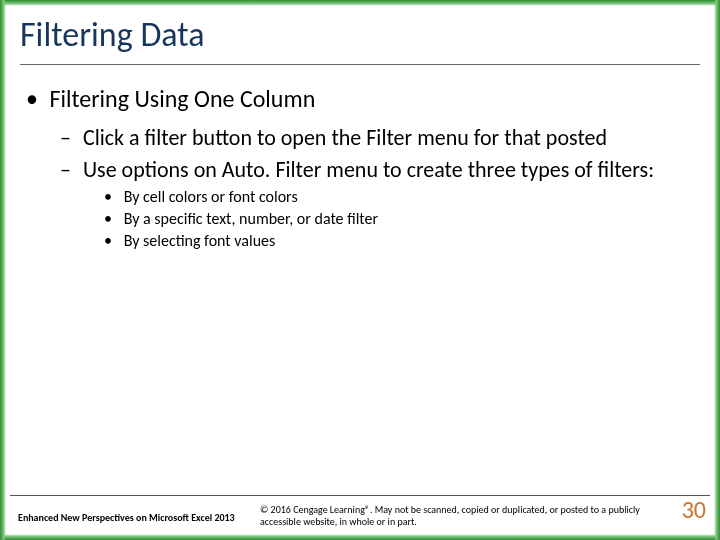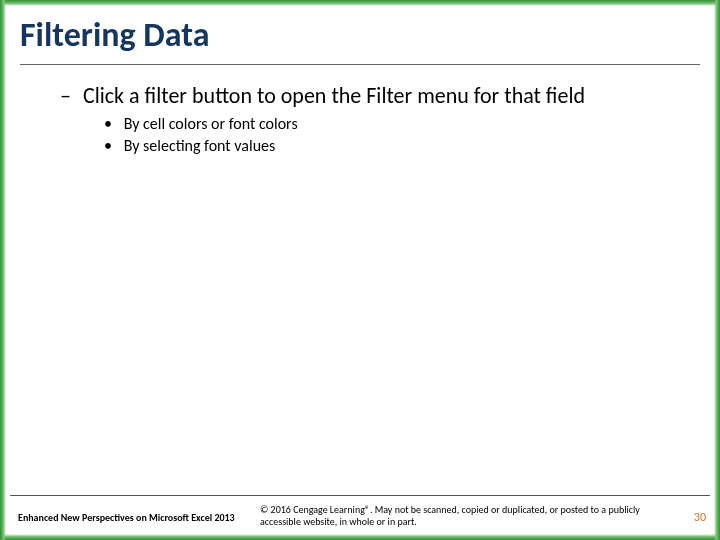--- a/index.html
+++ b/index.html
@@ -1,56 +1,68 @@
 <!DOCTYPE html>
 <html><head>
 <meta charset="utf-8">
 <style>
   html,body{margin:0;padding:0}
   body{width:720px;height:540px;font-family:Calibri,Arial,sans-serif;color:#000;position:relative;background:#fff;overflow:hidden}
   .edge-top{position:absolute;left:0;top:0;width:100%;height:6px;background:linear-gradient(to bottom,#2f8f2f 0,#7cc47c 60%,rgba(255,255,255,0)100%)}
   .edge-bottom{position:absolute;left:0;bottom:0;width:100%;height:6px;background:linear-gradient(to top,#2f8f2f 0,#7cc47c 60%,rgba(255,255,255,0)100%)}
   .edge-left{position:absolute;left:0;top:0;height:100%;width:6px;background:linear-gradient(to right,#2f8f2f 0,#7cc47c 60%,rgba(255,255,255,0)100%)}
   .edge-right{position:absolute;right:0;top:0;height:100%;width:6px;background:linear-gradient(to left,#2f8f2f 0,#7cc47c 60%,rgba(255,255,255,0)100%)}
-  .title{position:absolute;left:20px;top:14px;font-size:34px;font-weight:700;color:#17365d}
+  .title{position:absolute;left:20px;top:14px;font-size:34px;font-weight:400;color:#17365d}
   .title-rule{position:absolute;left:20px;top:64px;width:680px;height:0;border-top:1px solid #666}
   .content{position:absolute;left:20px;top:78px;width:680px;font-size:24px;line-height:1.25}
   .lvl1{margin:6px 0 10px 6px}
   .bullet1{display:inline-block;width:18px;vertical-align:top}
   .lvl1 .txt{display:inline-block;width:640px;vertical-align:top}
   .lvl2{margin:4px 0 4px 40px;font-size:22px}
   .dash{display:inline-block;width:18px;vertical-align:top}
   .lvl2 .txt{display:inline-block;width:600px;vertical-align:top}
   .lvl3{margin:2px 0 2px 84px;font-size:16px}
   .dot3{display:inline-block;width:16px;vertical-align:top}
   .lvl3 .txt{display:inline-block;width:560px;vertical-align:top}
   .footer-rule{position:absolute;left:10px;bottom:44px;width:700px;height:0;border-top:1px solid #555}
   .footer-left{position:absolute;left:18px;bottom:16px;font-size:10px;font-weight:700;width:240px}
   .footer-center{position:absolute;left:260px;bottom:12px;font-size:10px;width:380px;line-height:1.2}
-  .page-num{position:absolute;right:14px;bottom:16px;font-size:12px;color:#d0722a;font-weight:400}
+  .page-num{position:absolute;right:14px;bottom:16px;font-size:24px;color:#d0722a;font-weight:400}
 </style>
 </head>
 <body>
 
 <div class="edge-top"></div>
 <div class="edge-bottom"></div>
 <div class="edge-left"></div>
 <div class="edge-right"></div>
 
 <div class="title">Filtering Data</div>
 <div class="title-rule"></div>
 
 <div class="content">
+  <div class="lvl1">
+    <span class="bullet1">•</span>
+    <span class="txt">Filtering Using One Column</span>
+  </div>
   <div class="lvl2">
     <span class="dash">–</span>
-    <span class="txt">Click a filter button to open the Filter menu for that field</span>
+    <span class="txt">Click a filter button to open the Filter menu for that posted</span>
+  </div>
+  <div class="lvl2">
+    <span class="dash">–</span>
+    <span class="txt">Use options on Auto. Filter menu to create three types of filters:</span>
   </div>
   <div class="lvl3">
     <span class="dot3">•</span>
     <span class="txt">By cell colors or font colors</span>
+  </div>
+  <div class="lvl3">
+    <span class="dot3">•</span>
+    <span class="txt">By a specific text, number, or date filter</span>
   </div>
   <div class="lvl3">
     <span class="dot3">•</span>
     <span class="txt">By selecting font values</span>
   </div>
 </div>
 
 <div class="footer-rule"></div>
 <div class="footer-left">Enhanced New Perspectives on Microsoft Excel 2013</div>
 <div class="footer-center">© 2016 Cengage Learning®. May not be scanned, copied or duplicated, or posted to a publicly accessible website, in whole or in part.</div>

